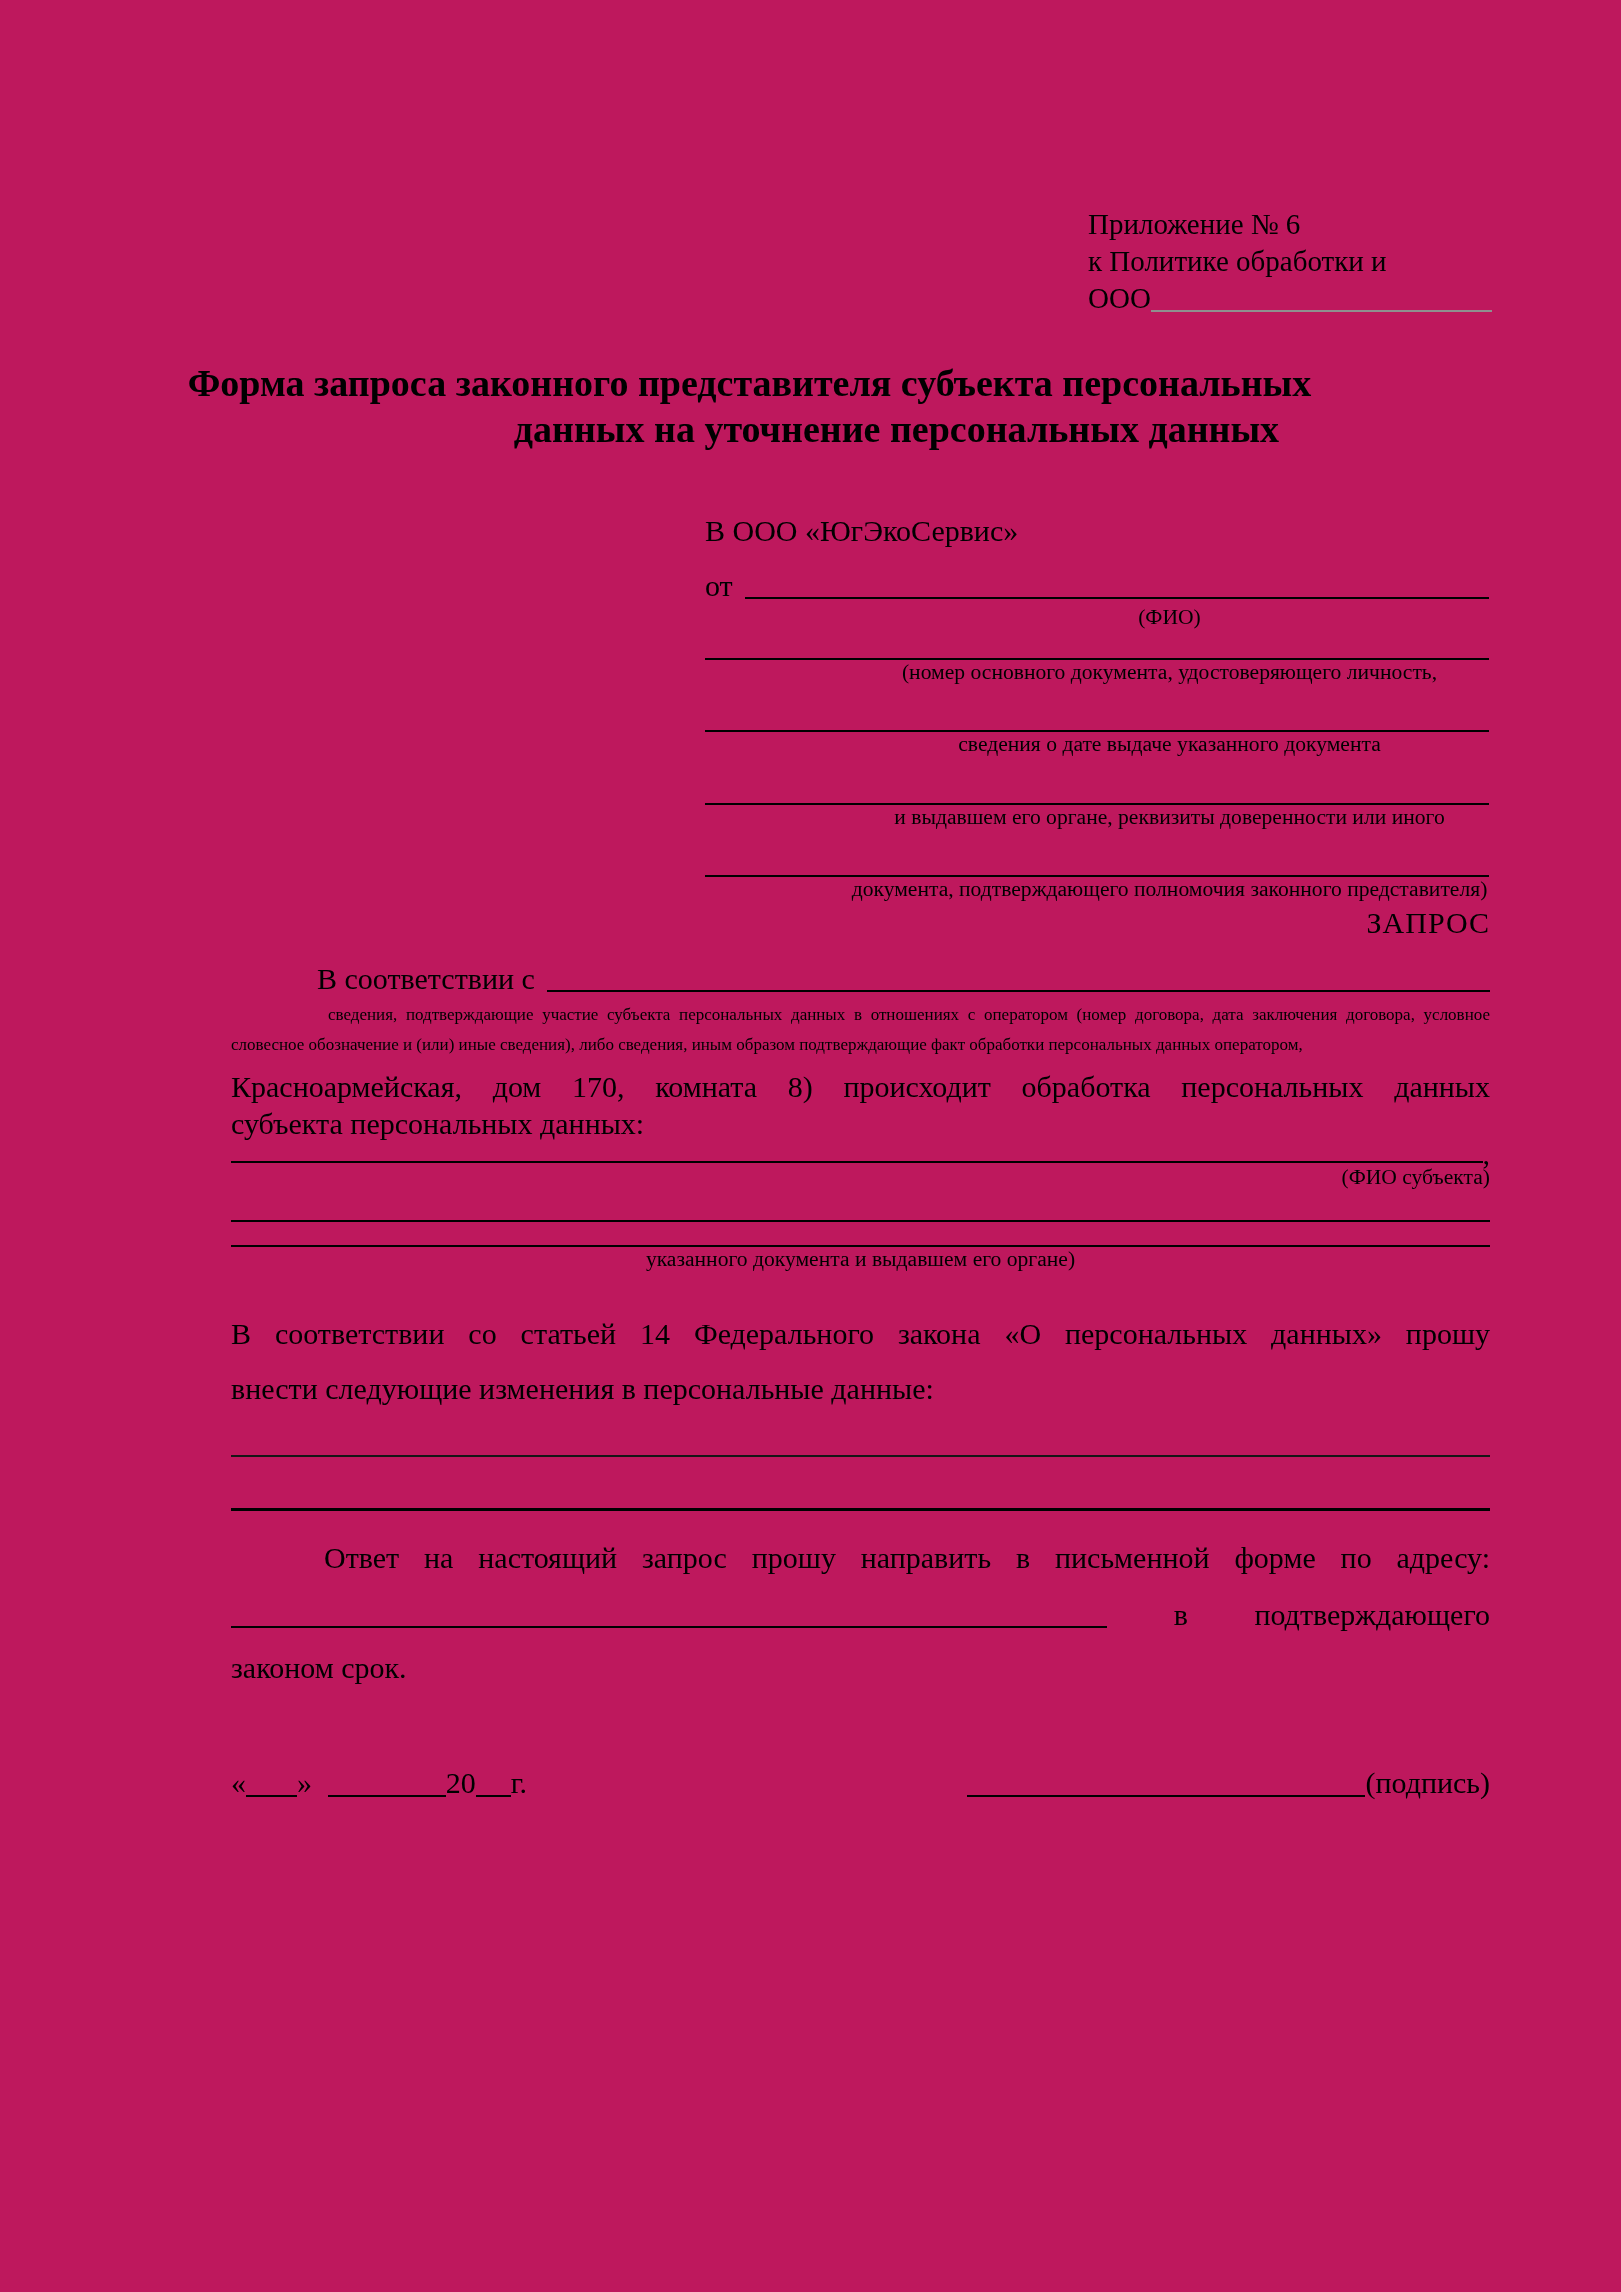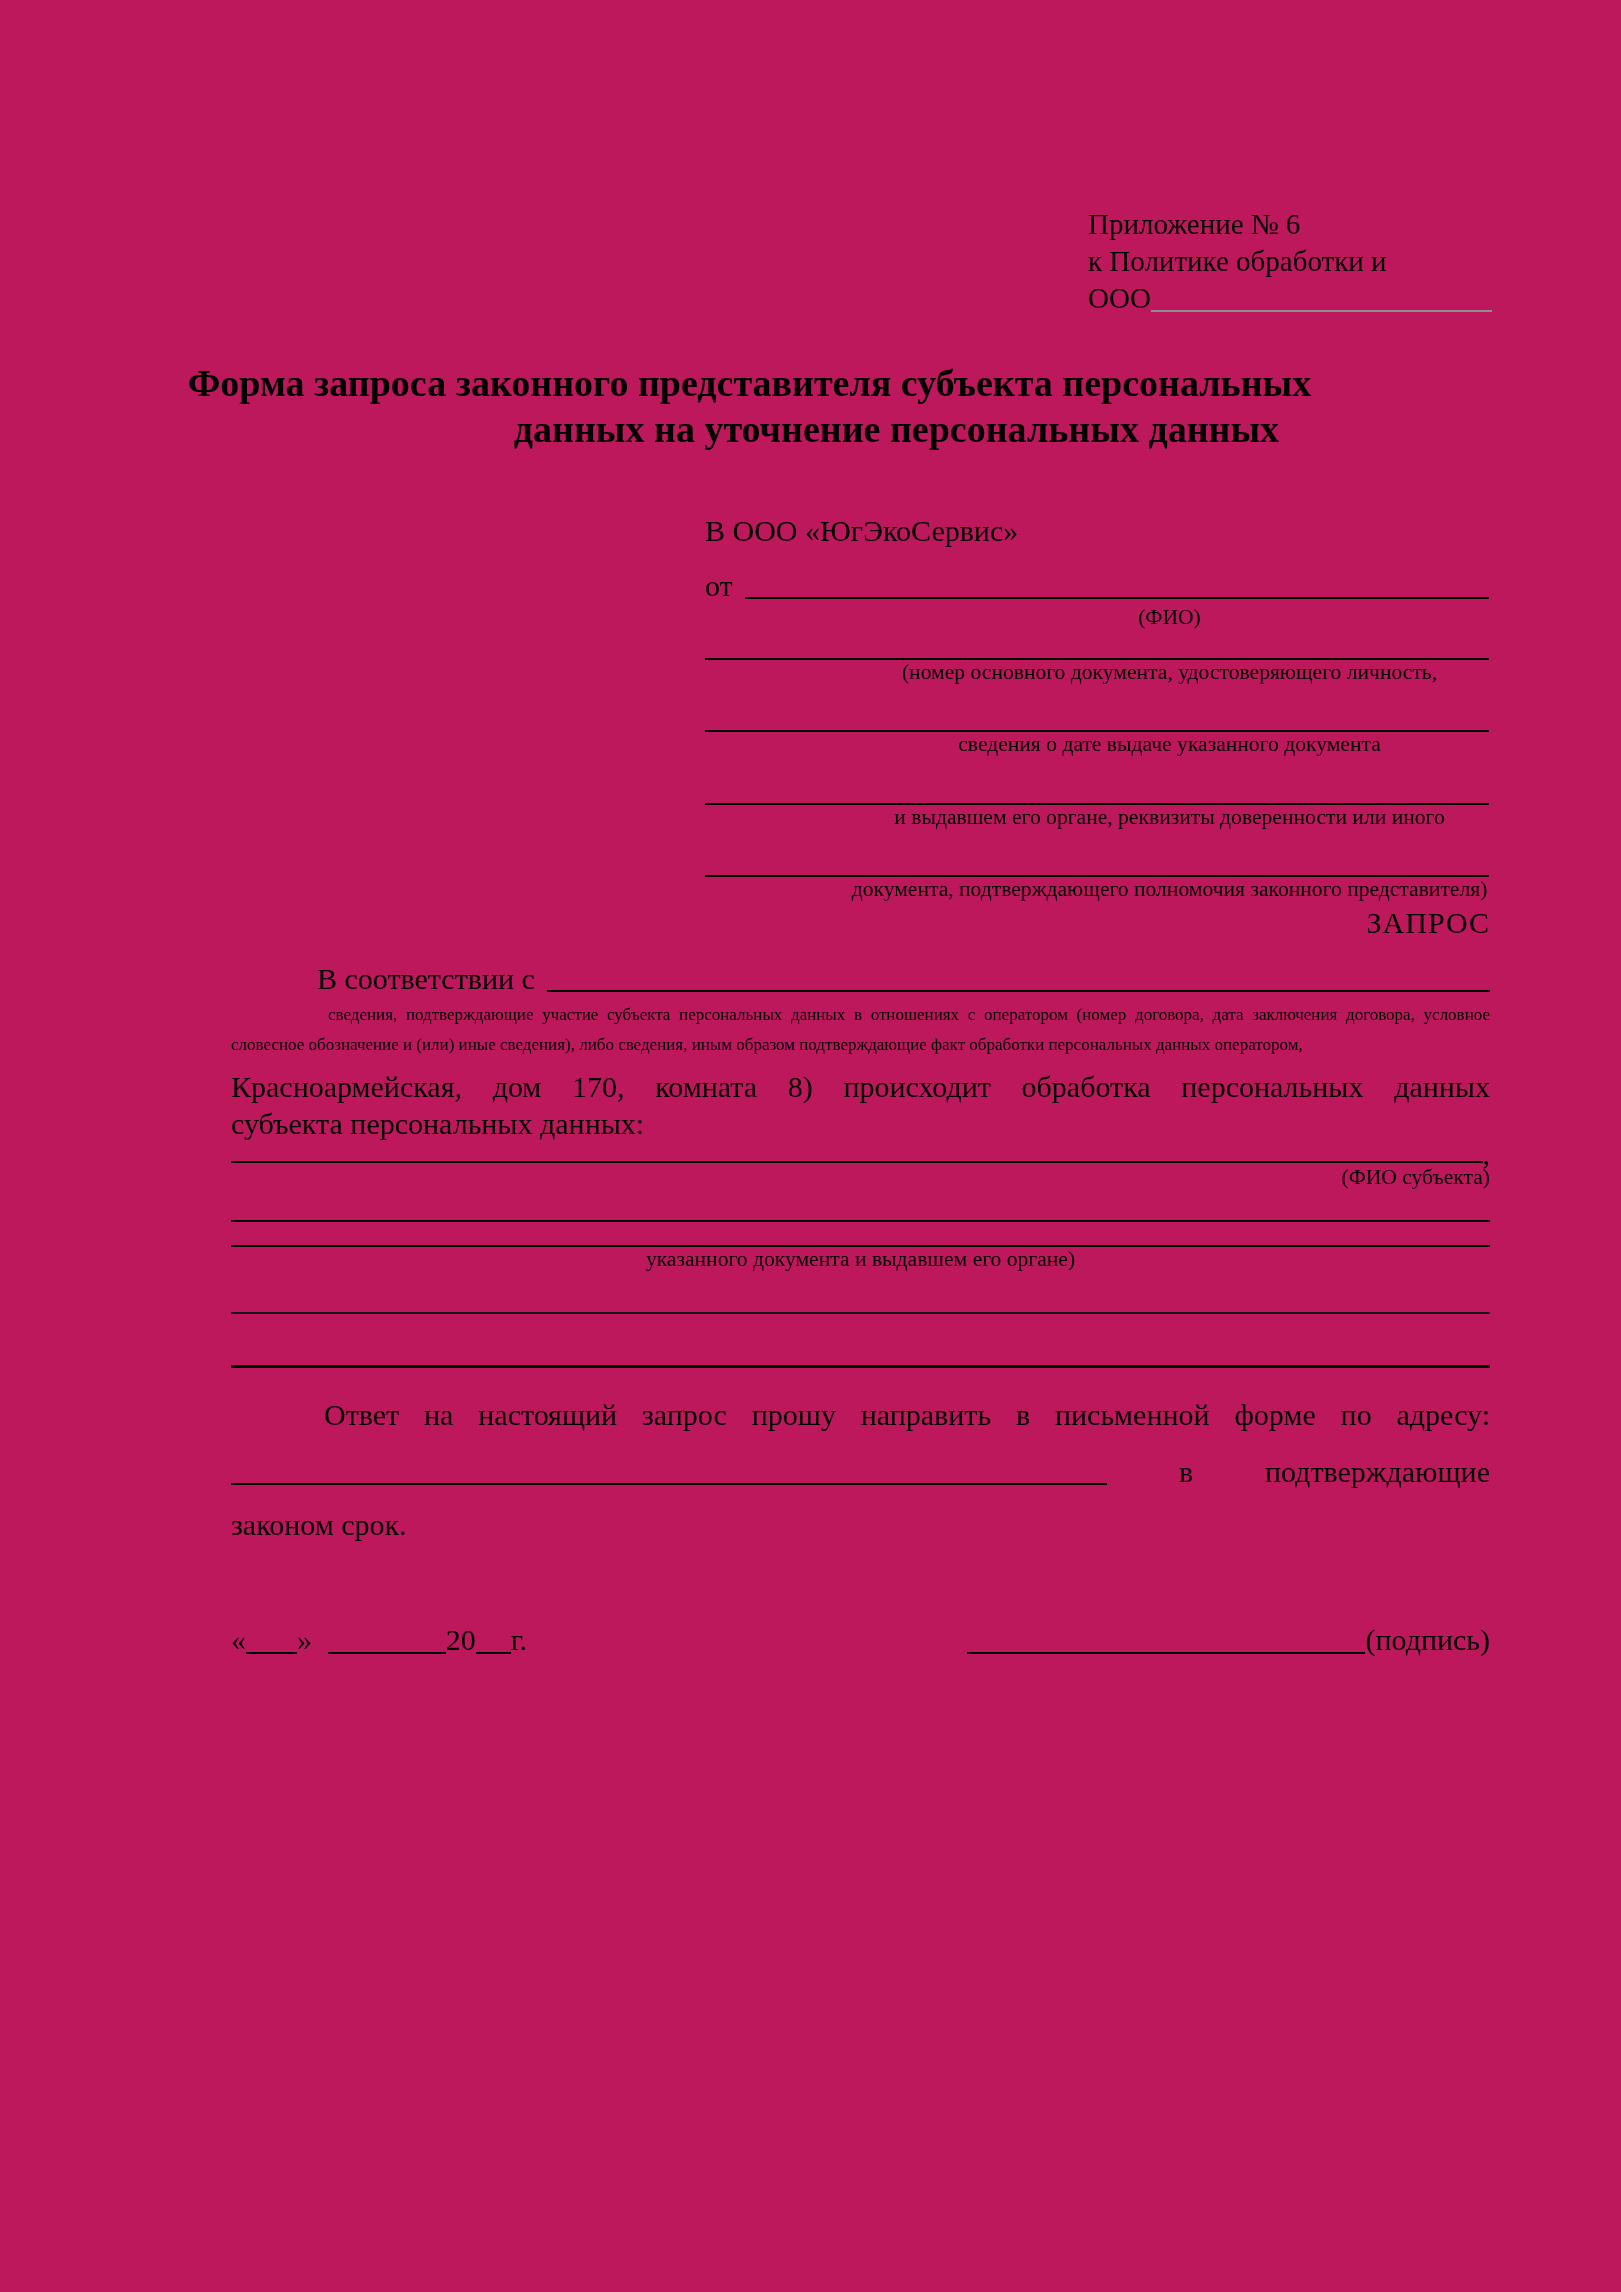--- a/index.html
+++ b/index.html
@@ -117,29 +117,33 @@
     <span class="fill"></span>
     <span>,</span>
   </div>
   <div class="cap cap-center fio-sub-cap">(ФИО субъекта)</div>
 
   <div class="rule-b3 mt30"></div>
 
   <div class="rule-b3 mt24"></div>
   <div class="cap cap-center">указанного документа и выдавшем его органе)</div>
 
+  <div class="art-par">
+    <div class="jlast">В соответствии со статьей 14 Федерального закона «О персональных данных» прошу</div>
+    <div>внести следующие изменения в персональные данные:</div>
+  </div>
 
   <div class="blank1"></div>
   <div class="blank2"></div>
 
   <div class="reply1 jlast">Ответ на настоящий запрос прошу направить в письменной форме по адресу:</div>
   <div class="reply2">
     <span class="addr"></span>
     <span>в</span>
-    <span>подтверждающие</span>
+    <span>подтверждающего</span>
   </div>
   <div class="reply3">законом срок.</div>
 
   <div class="footer">
     <div>
       <span>«</span><span class="u w52"></span><span>»</span><span class="u w120"></span><span>20</span><span class="u w36"></span><span>г.</span>
     </div>
     <div>
       <span class="u w406"></span><span>(подпись)</span>
     </div>

